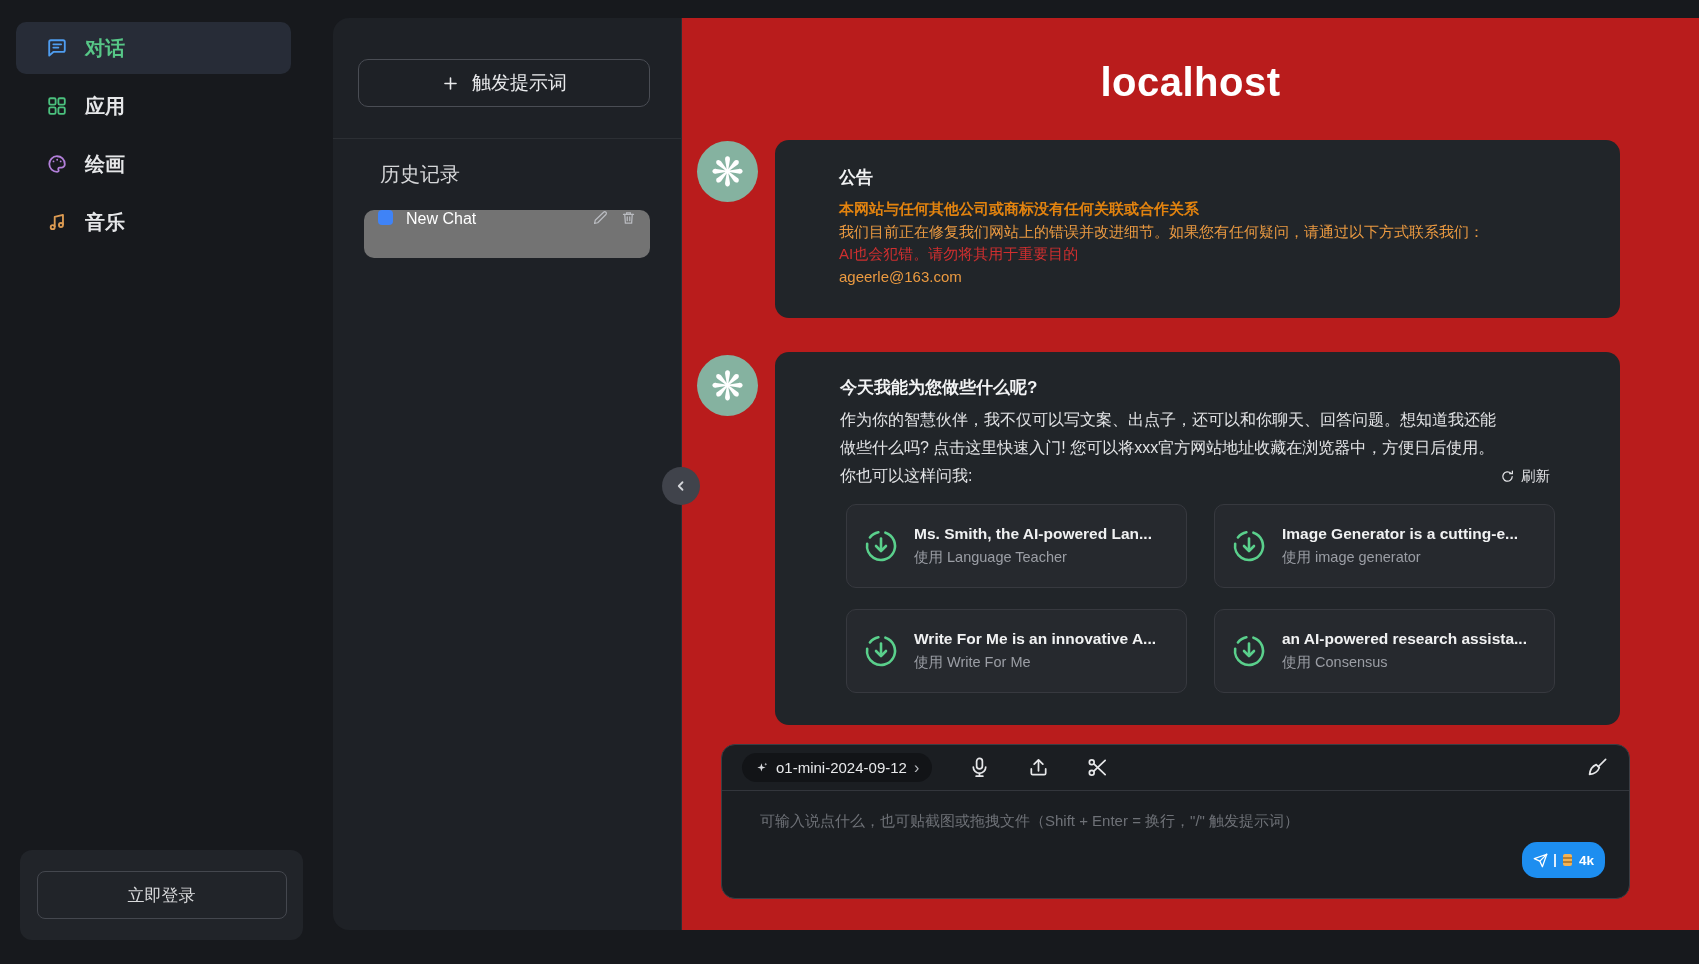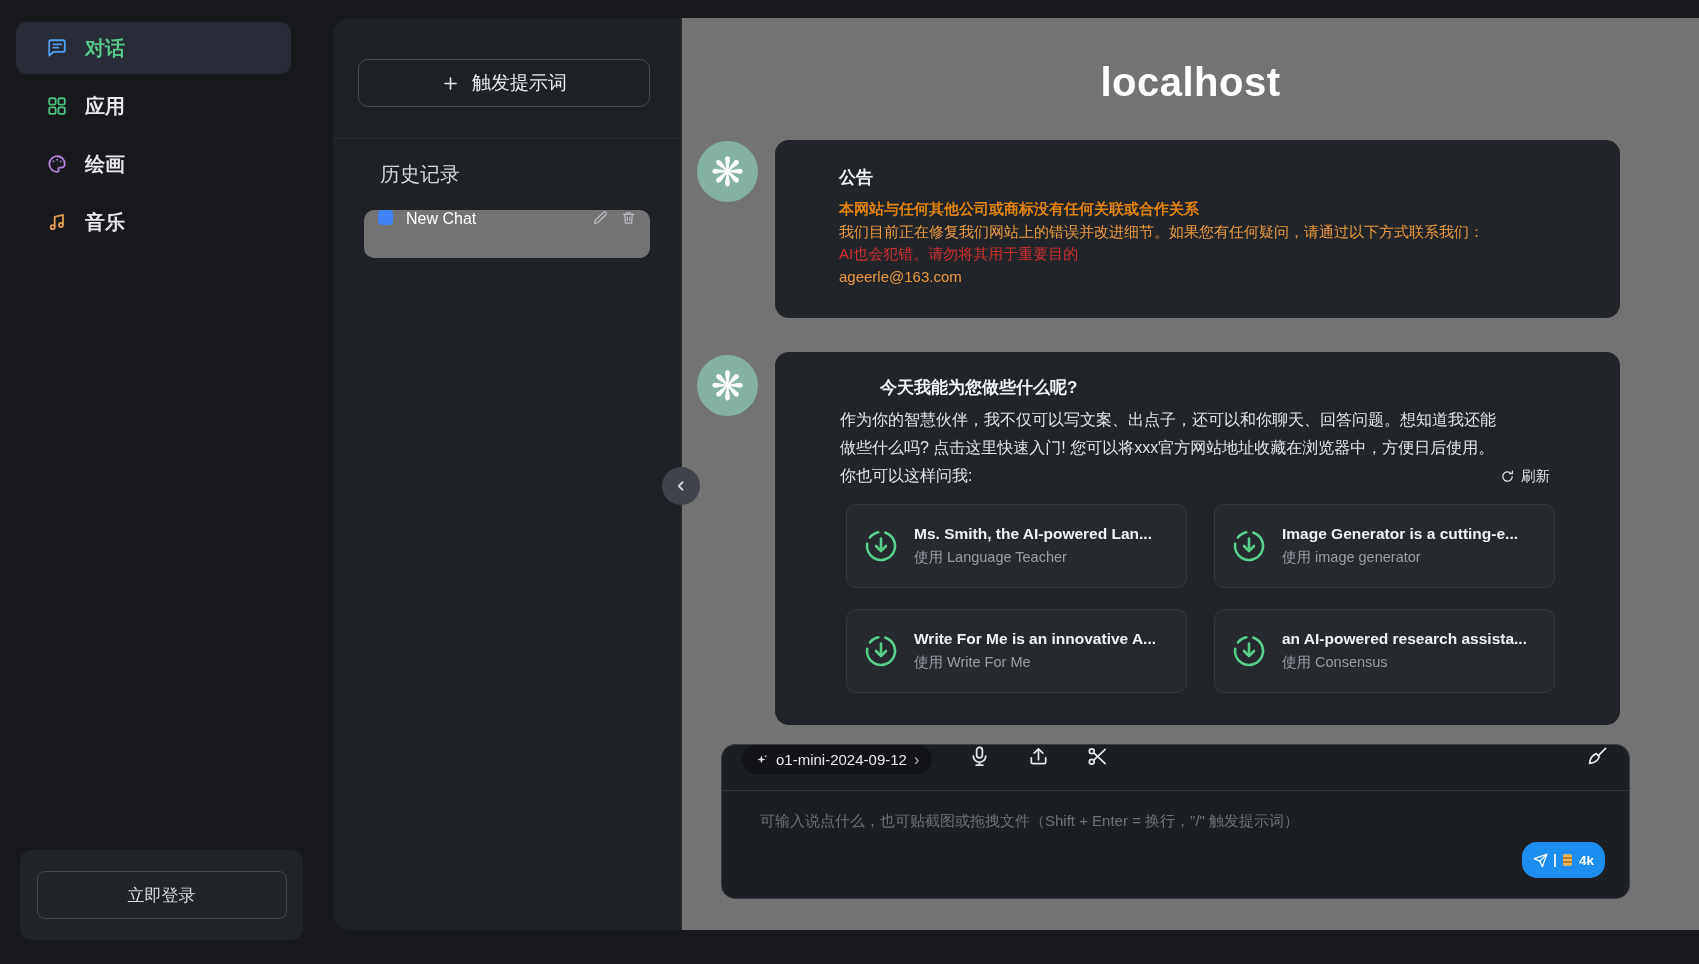--- a/index.html
+++ b/index.html
@@ -65,21 +65,21 @@
 
   
   .v-divider { position:absolute; left:348px; top:0; bottom:0; width:1px; background:#2b2e33; }
   .collapse-btn {
     position:absolute; left:329px; top:449px; width:38px; height:38px;
     border-radius:50%; background:#40434b; border:none; cursor:pointer;
     display:flex; align-items:center; justify-content:center; color:#d3d5d9; z-index:5;
   }
 
   
-  .main { position:absolute; left:349px; top:0; right:0; bottom:0; background:#737373; }
+  .main { position:absolute; left:349px; top:0; right:0; bottom:0; background:#b91c1c; }
   .main-title { margin-top:42px; text-align:center; font-size:40px; font-weight:800; color:#ffffff; letter-spacing:.5px; }
 
   .avatar {
     position:absolute; left:15px; width:61px; height:61px; border-radius:50%;
     background:#85b2a0; color:#ffffff;
     display:flex; align-items:center; justify-content:center;
     font-size:40px; line-height:1; font-family:"DejaVu Sans",sans-serif;
   }
   .msg-card {
     position:absolute; left:93px; width:845px; background:#212529; border-radius:14px;
@@ -88,21 +88,21 @@
   .msg1-card { top:122px; height:178px; padding:26px 64px; }
   .msg1-title { font-size:17px; font-weight:700; color:#f2f3f4; margin-bottom:9px; }
   .ann-line { font-size:15px; line-height:22.5px; }
   .ann-orange-bold { color:#e2830f; font-weight:700; }
   .ann-red { color:#cf2f2f; }
   .ann-orange { color:#eb9a41; }
   .ann-email { color:#eb9a41; cursor:pointer; }
 
   .msg2-wrap .avatar { top:337px; }
   .msg2-card { top:334px; height:373px; padding:24px 65px; }
-  .msg2-title { font-size:17px; font-weight:700; color:#f2f3f4; margin-bottom:7px;margin-left:40px; }
+  .msg2-title { font-size:17px; font-weight:700; color:#f2f3f4; margin-bottom:7px; }
   .msg2-body { font-size:16px; line-height:28px; color:#e3e4e6; max-width:668px; }
   .ask-row { display:flex; align-items:center; justify-content:space-between; font-size:16px; line-height:28px; color:#e3e4e6; }
   .refresh-btn {
     display:flex; align-items:center; gap:6px; background:none; border:none;
     color:#e0e1e4; font-size:14.5px; cursor:pointer; font-family:inherit; margin-right:5px;
   }
 
   .sugg-grid {
     margin-top:14px;
     display:grid; grid-template-columns:1fr 1fr; gap:21px 21px;
@@ -115,21 +115,21 @@
   .sugg-title { font-size:15.5px; font-weight:600; color:#f0f1f2; white-space:nowrap; overflow:hidden; }
   .sugg-sub { font-size:14.5px; color:#9b9ea5; white-space:nowrap; overflow:hidden; }
 
   
   .composer {
     position:absolute; left:39px; top:726px; width:909px; height:155px;
     border:1px solid #3a3e44; border-radius:14px; background:#1b1e22;
   }
   .composer-toolbar {
     height:46px; border-bottom:1px solid #33363c;
-    display:flex; align-items:flex-start; padding:0 20px; gap:36px; color:#e6e7e9;
+    display:flex; align-items:center; padding:0 20px; gap:36px; color:#e6e7e9;
   }
   .model-pill {
     display:flex; align-items:center; gap:7px; height:29px; padding:0 13px;
     background:#121417; border-radius:15px; border:none; color:#e7e8ea;
     font-size:15px; cursor:pointer; font-family:inherit;
   }
   .model-chevron { font-size:16px; color:#b9bbc0; line-height:1; }
   .tool-icon { background:none; border:none; color:#e6e7e9; cursor:pointer; padding:0; }
   .toolbar-spacer { flex:1; }
   .composer-input {

